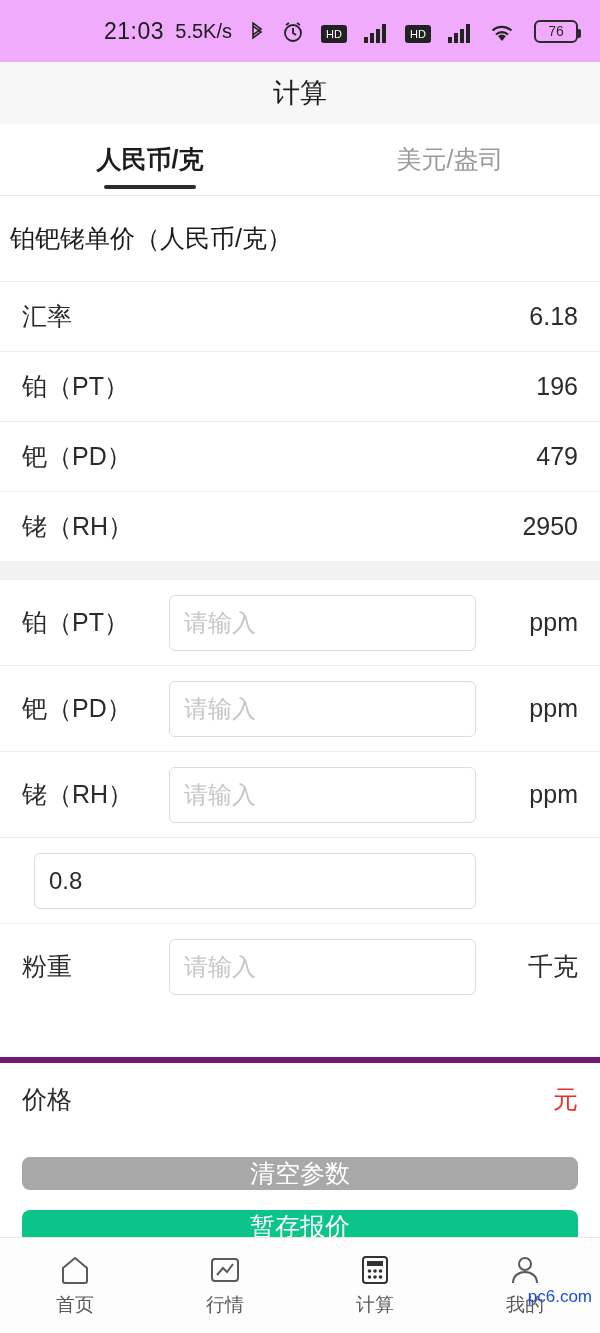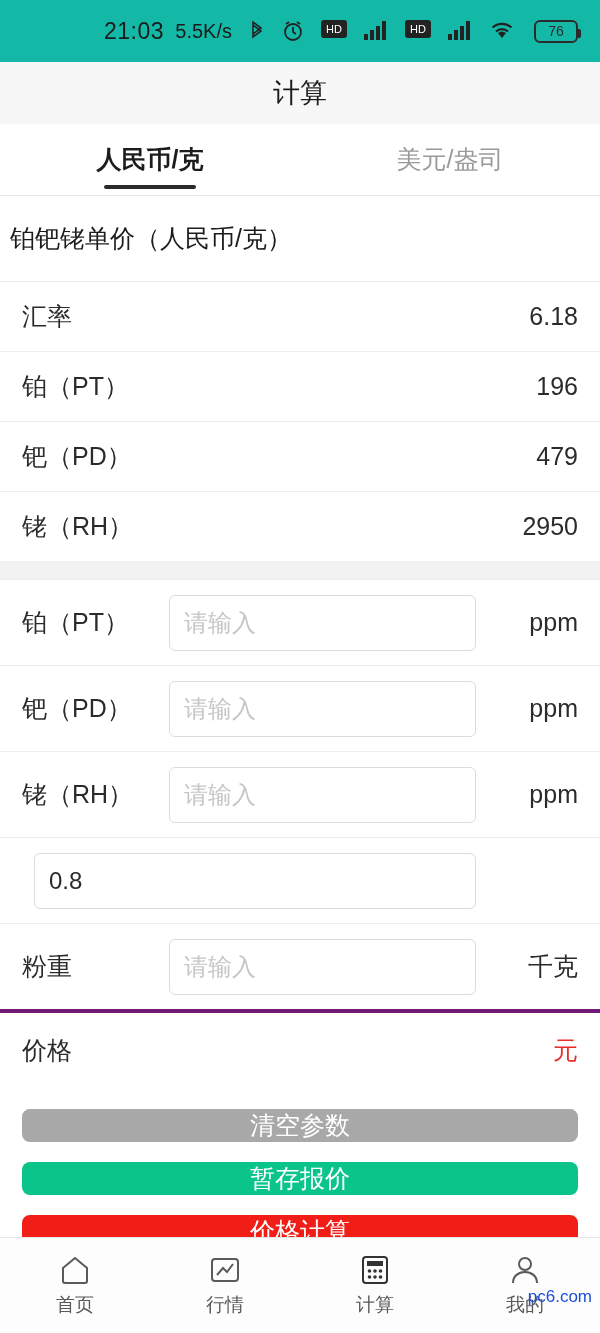--- a/index.html
+++ b/index.html
@@ -6,25 +6,25 @@
   html, body {
     width: 600px; height: 1333px;
     font-family: "Liberation Sans", "DejaVu Sans", sans-serif;
     background: #f2f2f2;
     overflow: hidden;
   }
   .phone { width: 600px; height: 1333px; position: relative; background: #f5f5f5; display: flex; flex-direction: column; }
 
   
   .statusbar {
-    height: 62px; background: #14b8a6; display: flex; align-items: center;
+    height: 62px; background: #f0abfc; display: flex; align-items: center;
     padding: 0 22px; font-size: 22px; color: #1b1b1b;
   }
   .sb-time { font-size: 23px; letter-spacing: .5px; margin-left: 82px; }
-  .sb-right { margin-left: auto; display: flex; align-items: flex-start; gap: 17px; }
+  .sb-right { margin-left: auto; display: flex; align-items: flex-end; gap: 17px; }
   .sb-net { font-size: 20px; letter-spacing: 0; }
   .ic { display: inline-block; }
   .ic svg { display: block; }
   .battery {
     width: 44px; height: 23px; border: 2px solid #2b2b2b; border-radius: 6px;
     position: relative; display: flex; align-items: center; justify-content: center;
     font-size: 14px; color: #2b2b2b; margin-left: 2px;
   }
   .battery:after {
     content: ""; position: absolute; right: -5px; top: 7px; width: 3px; height: 9px;
@@ -84,21 +84,22 @@
   .inrow input {
     width: 100%; height: 56px; border: 1px solid #dcdcdc; border-radius: 6px;
     padding: 0 14px; font-size: 24px; color: #2b2b2b; background: #fff;
     font-family: "Liberation Sans", sans-serif;
   }
   .inrow input::placeholder { color: #c6c6c6; }
   .inrow .unit { width: 90px; text-align: right; font-size: 25px; color: #2b2b2b; }
 
   .pricerow {
     display: flex; align-items: center; height: 78px; padding: 0 22px;
-    border-top: 4px solid #701a75;
+    border-top: 6px solid #701a75;
+    margin-top: 48px;
   }
   .pricerow .lab { font-size: 25px; color: #2b2b2b; }
   .pricerow .unit { margin-left: auto; font-size: 25px; color: #e8302a; }
 
   
   .btnrow { display: flex; gap: 20px; padding: 22px 22px 24px 22px; background: #fff; flex-direction: column; }
   .btn {
     flex: 1; height: 70px; border-radius: 8px; border: none;
     display: flex; align-items: center; justify-content: center;
     font-size: 25px; color: #fff; font-family: "Liberation Sans", sans-serif;

